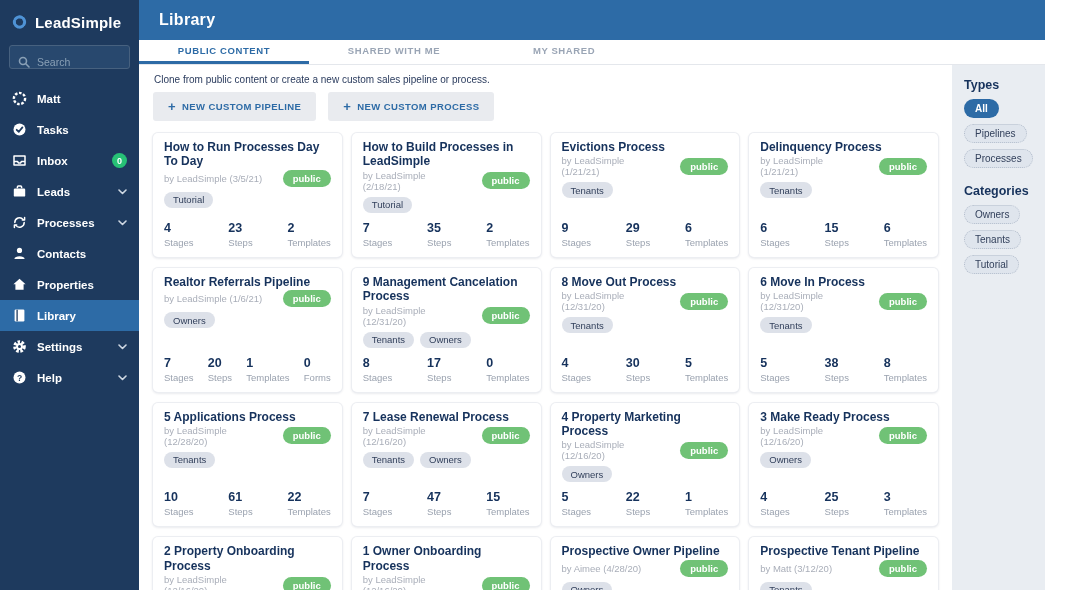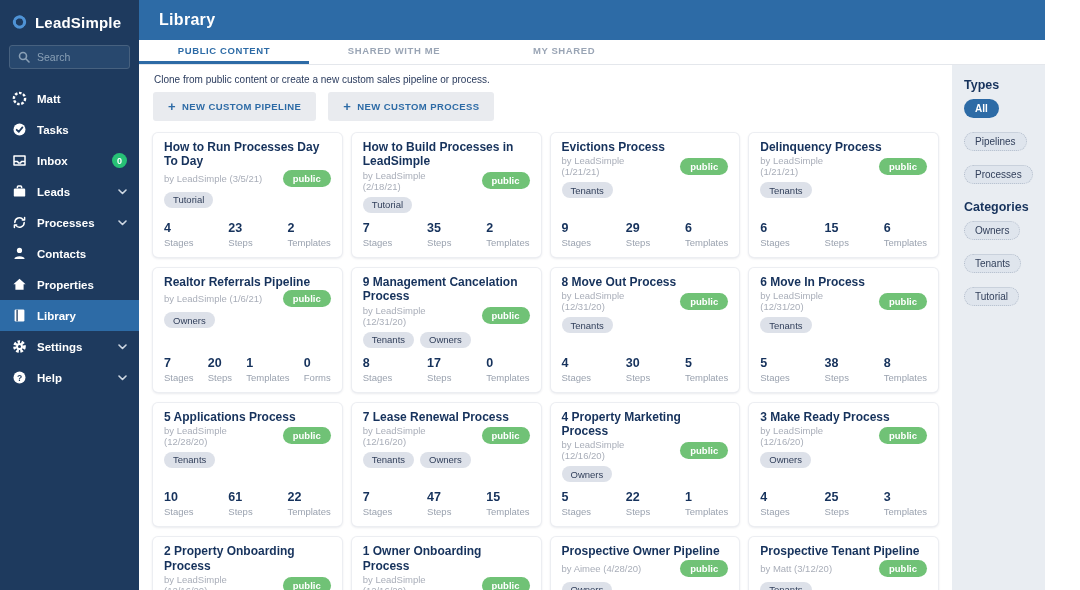--- a/index.html
+++ b/index.html
@@ -4,21 +4,21 @@
 <style>
   * { box-sizing: border-box; margin: 0; padding: 0; }
   html,body { width:1080px; height:590px; overflow:hidden; }
   body { font-family:"Liberation Sans", sans-serif; background:#fff; }
   .app { display:flex; width:873px; height:590px; }
 
   
   .sidebar { width:139px; min-width:139px; background:#1e3a5e; color:#fff; display:flex; flex-direction:column; }
   .logo-row { display:flex; align-items:center; gap:8px; padding:11px 12px 7px; }
   .logo-text { font-size:15px; font-weight:bold; letter-spacing:.2px; }
-  .search-box { margin:5px 9px 10px; height:24px; background:#28486e; border:1px solid #47617f; border-radius:3px; display:flex; align-items:center; gap:7px; padding:0 8px; }
+  .search-box { margin:5px 9px 10px; height:24px; background:#28486e; border:1px solid #47617f; border-radius:3px; display:flex; align-items:flex-end; gap:7px; padding:0 8px; }
   .search-ph { font-size:10.5px; color:#8aa0b6; }
   .nav { display:flex; flex-direction:column; margin-top:4px; }
   .nav-item { display:flex; align-items:center; gap:10px; height:31px; padding:0 12px; font-size:11.5px; font-weight:bold; color:#fff; cursor:pointer; }
   .nav-item.active { background:#2d6ba6; }
   .nav-ic { width:15px; min-width:15px; display:flex; justify-content:center; align-items:center; }
   .nav-right { margin-left:auto; display:flex; align-items:center; }
   .nav-badge { background:#27c176; color:#fff; width:15px; height:15px; border-radius:50%; font-size:9px; display:flex; align-items:center; justify-content:center; font-weight:bold; }
 
   
   .main { display:flex; flex-direction:column; width:941px; }
@@ -45,21 +45,21 @@
   .pub-badge { background:#70c276; color:#fff; font-size:9.5px; font-weight:bold; padding:3px 10px; border-radius:10px; }
   .tags { display:flex; gap:6px; margin:5px 0 8px; }
   .tag { background:#dde1e9; color:#33415c; font-size:9.5px; padding:2.5px 9px; border-radius:10px; }
   .stats { display:flex; justify-content:space-between; margin-top:auto; }
   .stat-value { font-size:12.5px; font-weight:bold; color:#16325c; }
   .stat-label { font-size:9.5px; color:#9aa2af; margin-top:2px; }
 
   
   .filters { flex:1; background:#e9edf2; padding:13px 12px; }
   .filter-heading { font-size:12.5px; font-weight:bold; color:#16325c; margin-bottom:7px; }
-  .pill-row { display:flex; flex-wrap:wrap; gap:14px; margin-bottom:16px;justify-content:space-between; }
+  .pill-row { display:flex; flex-wrap:wrap; gap:6px; margin-bottom:16px;justify-content:space-between; }
   .pill { background:#dfe5ed; border:1px dotted #b3bdcc; color:#33415c; font-size:10px; padding:3px 10px; border-radius:11px; cursor:pointer; }
   .pill.active { background:#2d6ba6; border-color:#2d6ba6; color:#fff; font-weight:bold; }
 </style>
 </head>
 <body>
 
 <div class="app">
 
   <div class="sidebar">
     <div class="logo-row">

